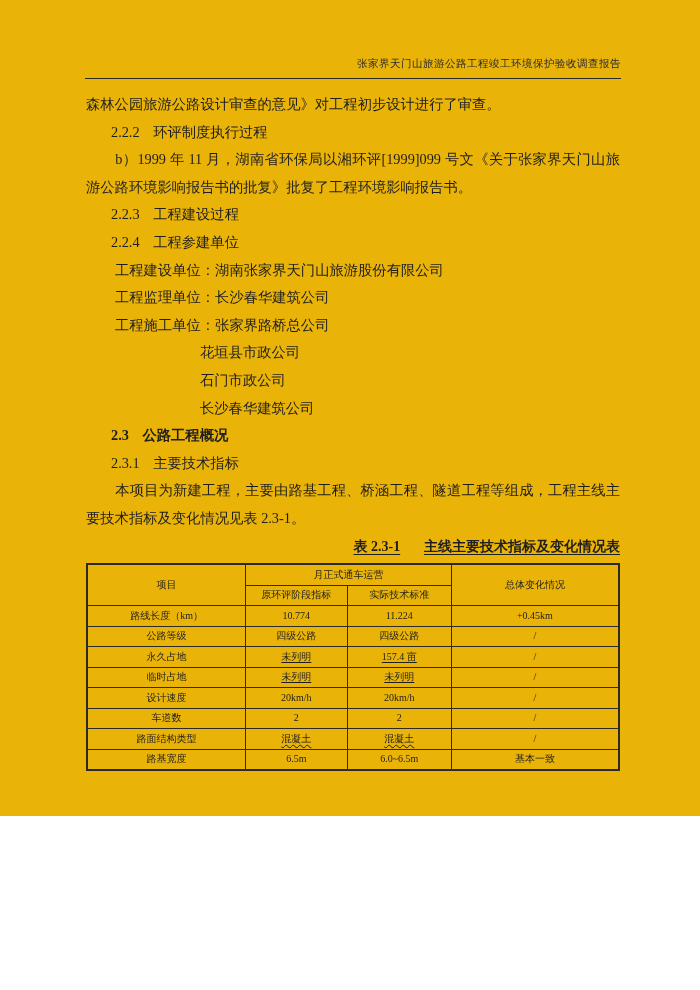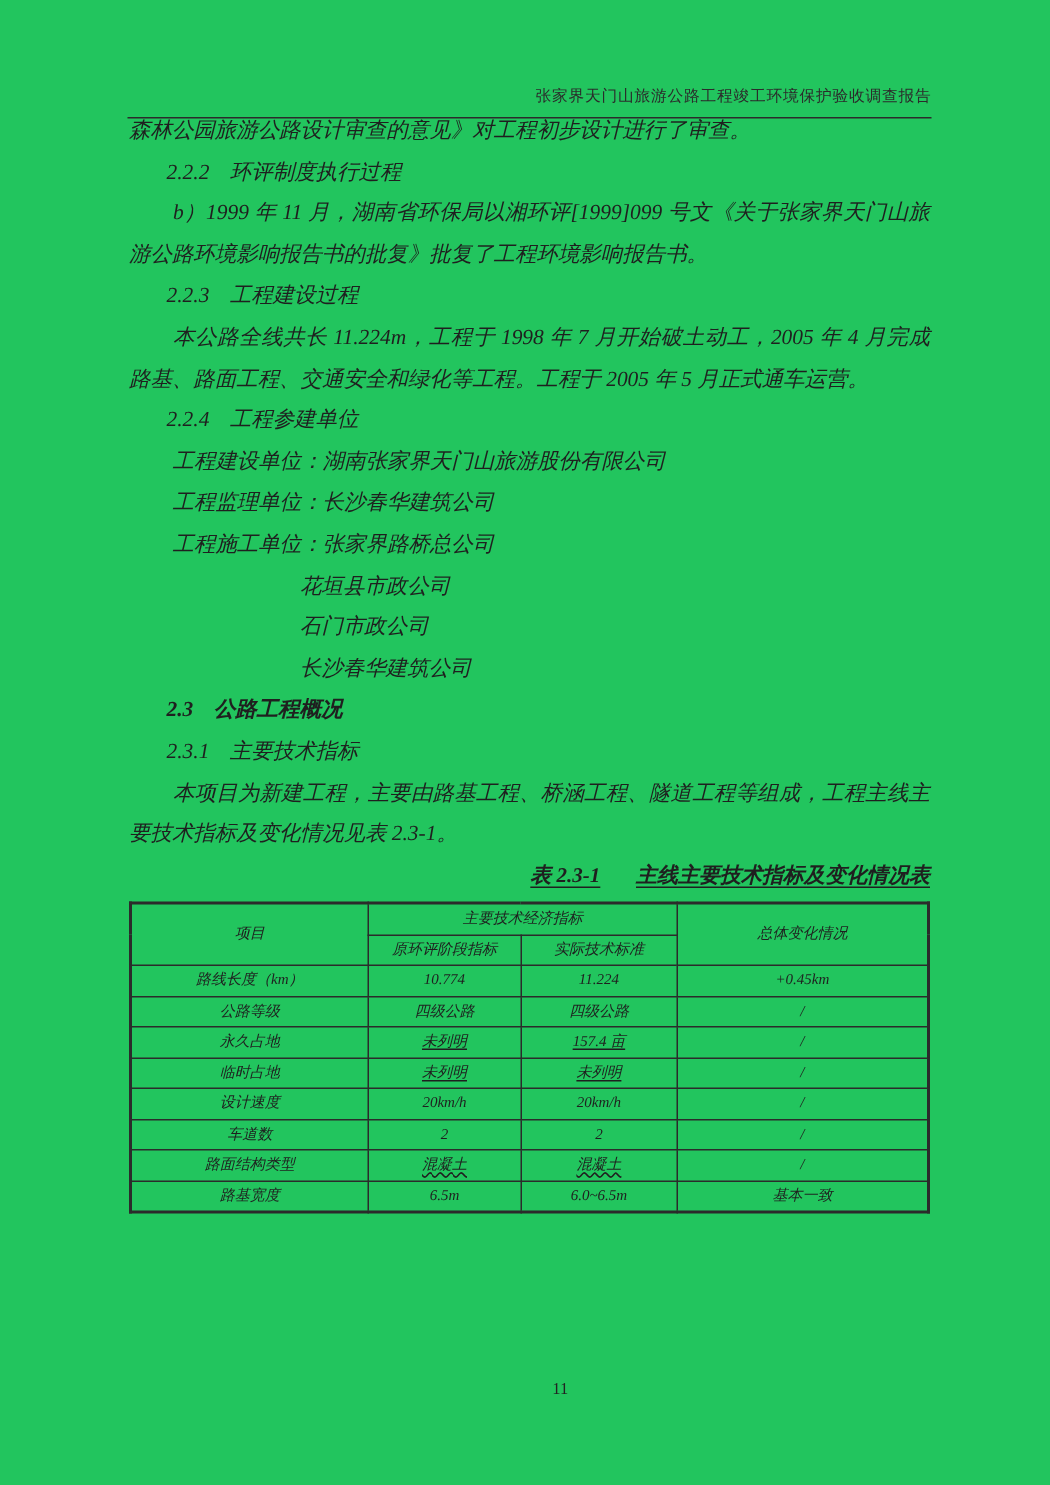--- a/index.html
+++ b/index.html
@@ -1,28 +1,28 @@
 <!DOCTYPE html>
 <html><head>
 <meta charset="utf-8">
 <style>
   html, body { margin:0; padding:0; background:#ffffff; }
   .page {
-    position:relative; width:700px; height:990px; background:#22c55e;
+    position:relative; width:700px; height:816px; background:#eab308;
     font-family:"Liberation Serif","DejaVu Serif",serif; color:#1f1f1f;
     overflow:hidden;
   }
   .header { position:absolute; left:85px; right:79px; top:57px; }
   .header-title {
     text-align:right; font-size:10.5px; letter-spacing:0.5px; color:#2b2b2b;
     padding-bottom:7px; border-bottom:1.6px solid #2b2b2b;
   }
   .content {
-    position:absolute; left:86px; right:80px; top:74px;
-    font-size:14.3px; line-height:27.6px; text-align:justify;font-style:italic;
+    position:absolute; left:86px; right:80px; top:91px;
+    font-size:14.3px; line-height:27.6px; text-align:justify;
   }
   .content p { margin:0; }
   .para { text-indent:2.05em; }
   .heading .num { margin-right:0.95em;margin-left:25px; }
   .h-bold { font-weight:bold; }
   .unit-line { padding-left:29px; }
   .unit-extra { padding-left:114px; }
   .table-caption { text-align:right; font-weight:bold; font-size:14px; margin-top:0; }
   .table-caption .cap-inner { text-decoration:underline; text-underline-offset:3px; }
   .table-caption .cap-label { margin-right:1.7em; }
@@ -52,21 +52,20 @@
 
     <p>森林公园旅游公路设计审查的意见》对工程初步设计进行了审查。</p>
 
     <p class="heading"><span class="num">2.2.2</span><span>环评制度执行过程</span></p>
 
 
     <p class="para">b）1999 年 11 月，湖南省环保局以湘环评[1999]099 号文《关于张家界天门山旅游公路环境影响报告书的批复》批复了工程环境影响报告书。</p>
 
     <p class="heading"><span class="num">2.2.3</span><span>工程建设过程</span></p>
 
-    <p class="para">本公路全线共长 11.224m，工程于 1998 年 7 月开始破土动工，2005 年 4 月完成路基、路面工程、交通安全和绿化等工程。工程于 2005 年 5 月正式通车运营。</p>
 
     <p class="heading"><span class="num">2.2.4</span><span>工程参建单位</span></p>
 
     <p class="unit-line"><span>工程建设单位：</span><span>湖南张家界天门山旅游股份有限公司</span></p>
     <p class="unit-line"><span>工程监理单位：</span><span>长沙春华建筑公司</span></p>
     <p class="unit-line"><span>工程施工单位：</span><span>张家界路桥总公司</span></p>
 
     <p class="unit-extra">花垣县市政公司</p>
     <p class="unit-extra">石门市政公司</p>
     <p class="unit-extra">长沙春华建筑公司</p>
@@ -82,21 +81,21 @@
     <table class="spec">
       <colgroup>
         <col style="width:29.8%">
           <col style="width:19.1%">
           <col style="width:19.6%">
           <col style="width:31.5%">
       </colgroup>
       <tbody>
         <tr>
           <td rowspan="2">项目</td>
-          <td colspan="2">主要技术经济指标</td>
+          <td colspan="2">月正式通车运营</td>
           <td rowspan="2">总体变化情况</td>
         </tr>
         <tr>
           <td>原环评阶段指标</td>
           <td>实际技术标准</td>
         </tr>
         <tr>
           <td>路线长度（km）</td>
           <td>10.774</td>
           <td>11.224</td>

